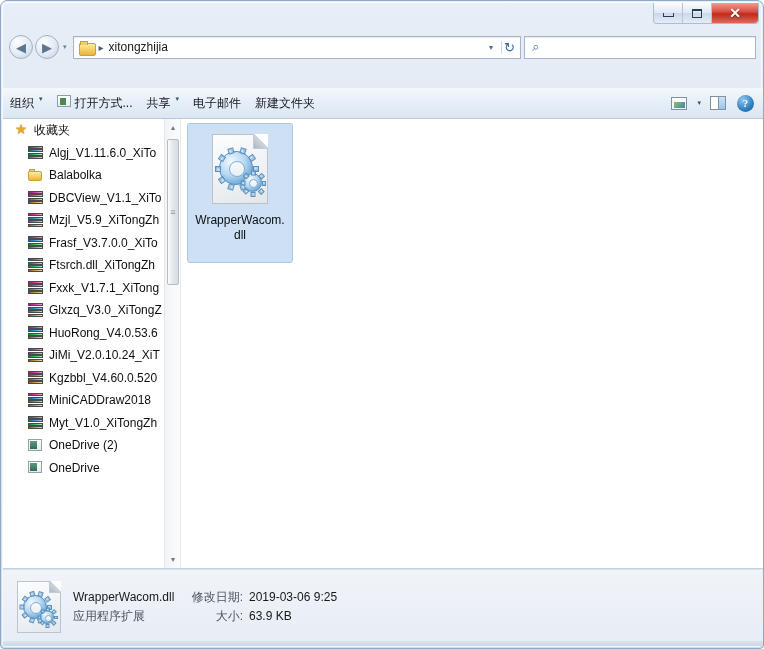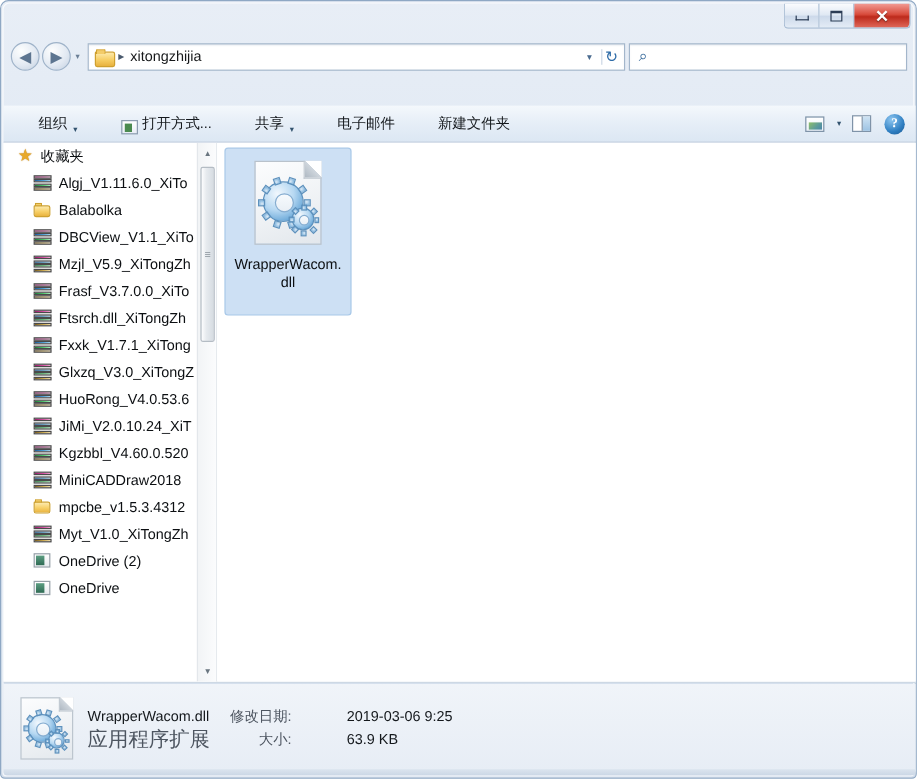--- a/index.html
+++ b/index.html
@@ -152,23 +152,23 @@
 
   
   #toolbar {
     position: absolute; left: 2px; top: 87px;
     width: 760px; height: 31px;
     display: flex; align-items: center;
     background: linear-gradient(180deg,#f4f8fc 0%, #e6eef7 48%, #dce7f3 100%);
     border-bottom: 1px solid #b9c9da;
   }
   .tb-item {
-    display: flex; align-items: flex-end;
+    display: flex; align-items: flex-start;
     font-size: 12px; color: #14181c;
-    padding: 3px 7px; margin-left: 22px; white-space: nowrap;
+    padding: 3px 7px; margin-left: 0; white-space: nowrap;
   }
   .tb-caret { font-size: 7px; color: #33536f; margin-left: 5px; }
   .tb-openwith-ico {
     width: 14px; height: 12px; margin-right: 4px;
     background: linear-gradient(180deg,#ffffff,#e9eef5);
     border: 1px solid #8d9db0; position: relative;
   }
   .tb-openwith-ico:after {
     content:""; position:absolute; left:2px; top:2px;
     width:6px; height:7px; background:#4b8a4f;
@@ -378,23 +378,23 @@
   }
   #det-gear-big { width: 24px; height: 24px; left: 5px; top: 13px; }
   #det-gear-big:after { width: 10px; height: 10px; left: 6px; top: 6px; }
   #det-gear-small { width: 14px; height: 14px; left: 22px; top: 28px; }
   #det-gear-small:after { width: 5px; height: 5px; left: 4px; top: 4px; }
 
   #det-text { display: flex; }
   #det-col-left { width: 104px; flex: none; }
   .det-line { height: 19px; display: flex; align-items: center; white-space: nowrap; }
   .det-name { font-size: 12px; color: #14181c; }
-  .det-type { font-size: 17px; color: #4d5560; }
+  .det-type { font-size: 12px; color: #4d5560; }
   #det-col-right { flex: 1 1 auto; }
-  .det-pair { height: 19px; display: flex; align-items: center; white-space: nowrap; gap: 40px; }
+  .det-pair { height: 19px; display: flex; align-items: center; white-space: nowrap; }
   .det-key { font-size: 12px; color: #4d5560; text-align: right; width: 66px; flex: none; }
   .det-val { font-size: 12px; color: #14181c; margin-left: 6px; }
 
   
   #bottom-lip {
     position: absolute; left: 2px; bottom: 2px;
     width: 760px; height: 5px;
     background: linear-gradient(180deg,#dbe4ee,#cbd7e6);
     border-radius: 0 0 3px 3px;
   }
@@ -586,27 +586,20 @@
           <span class="nav-label">Kgzbbl_V4.60.0.520</span>
         </div>
         <div class="nav-row indent">
           <span class="nav-ico ico-rar">
               <i></i>
               <i></i>
               <i></i>
               <i></i>
             </span>
           <span class="nav-label">MiniCADDraw2018</span>
-        </div>
-        <div class="nav-row indent">
-          <span class="nav-ico ico-folder">
-              <s></s>
-              <b></b>
-            </span>
-          <span class="nav-label">mpcbe_v1.5.3.4312</span>
         </div>
         <div class="nav-row indent">
           <span class="nav-ico ico-rar">
               <i></i>
               <i></i>
               <i></i>
               <i></i>
             </span>
           <span class="nav-label">Myt_V1.0_XiTongZh</span>
         </div>

